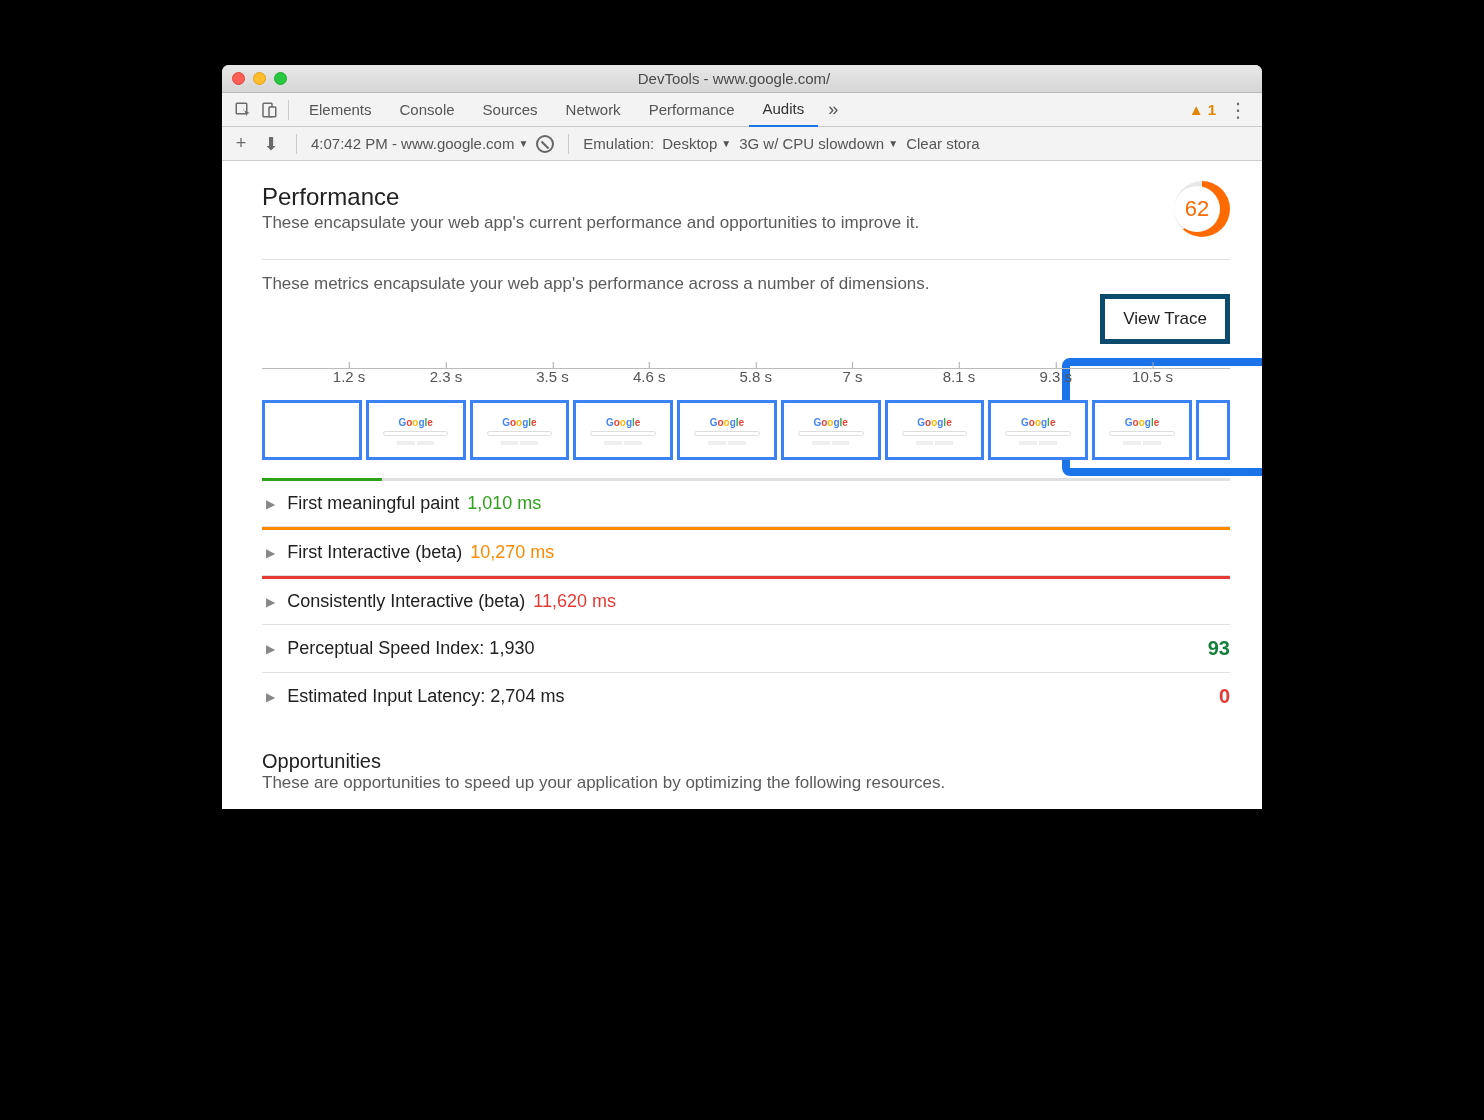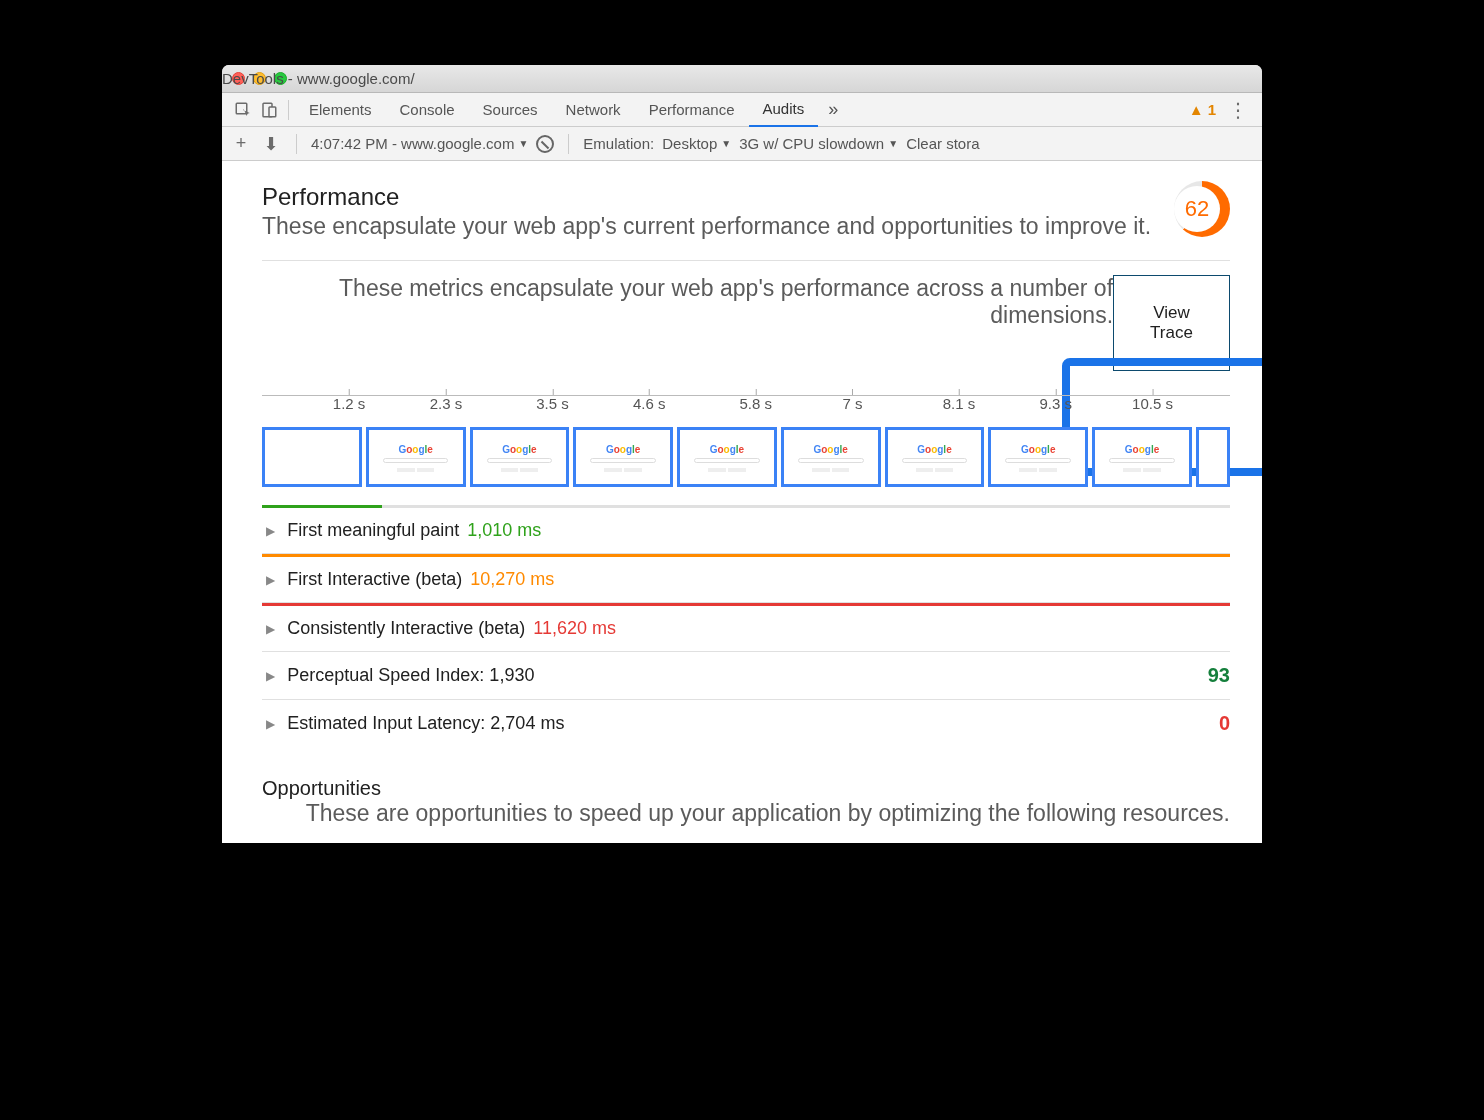--- a/index.html
+++ b/index.html
@@ -29,21 +29,21 @@
     border-bottom: 1px solid #b8b8b8;
     display: flex;
     align-items: center;
     position: relative;
   }
   .traffic-lights { display: flex; gap: 8px; padding-left: 10px; }
   .traffic-light { width: 13px; height: 13px; border-radius: 50%; }
   .tl-close { background: #ff5f57; border: 0.5px solid #e24238; }
   .tl-min   { background: #ffbd2e; border: 0.5px solid #e1a116; }
   .tl-max   { background: #28c940; border: 0.5px solid #1dad2b; }
-  .title { position: absolute; left: 0; right: 16px; text-align: left; font-size: 15px; color: #4a4a4a; }
+  .title { position: absolute; left: 0; right: 16px; text-align: center; font-size: 15px; color: #4a4a4a; }
 
   
   .tabbar {
     height: 34px;
     background: #f3f3f3;
     border-bottom: 1px solid #ccc;
     display: flex;
     align-items: center;
     padding: 0 8px;
     gap: 0;
@@ -83,43 +83,44 @@
   }
   .cancel-circle::after {
     content:""; position:absolute; left:2px; right:2px; top:50%; height:2px;
     background:#666; transform: rotate(45deg); transform-origin:center;
   }
 
   
   .content { padding: 22px 32px 16px 40px; background:#fff; position: relative; }
   .section-head { display:flex; }
   .section-title { font-size: 24px; color:#212121; margin-bottom:2px; }
-  .section-sub { font-size: 23px; color:#5b5b5b;text-align:right; }
+  .section-sub { font-size: 17px; color:#5b5b5b; }
   .score-gauge {
     width: 56px; height: 56px; border-radius: 50%;
     background: conic-gradient(#ff6b00 0 62%, #e7e7e7 62% 100%);
     display:flex; align-items:center; 
     margin-left:auto; position: relative; top:-2px;
   }
   .score-gauge-inner {
     width: 46px; height: 46px; border-radius:50%; background:#fff;
     display:flex; align-items:center; justify-content:center;
     color:#ff6b00; font-size: 22px; font-weight:400;
   }
   hr.sep { border:none; border-top:1px solid #e0e0e0; margin: 20px 0 14px; }
 
   .metrics-head { display:flex; align-items:flex-start; }
   .metrics-title { font-size: 20px; color:#212121; }
   .view-trace-btn {
     margin-left:auto;
-    padding: 27px 18px;
-    border: 1px solid #0c4a6e;
+    padding: 10px 18px;
+    border: 5px solid #0c4a6e;
     background:#fff;
     font-size: 17px;
     color:#212121;
+    margin-top:20px;
   }
   .highlight-box {
     position:absolute;
     border: 8px solid #1a73e8;
     border-radius: 8px;
     pointer-events:none;
   }
 
   
   .filmstrip-ticks { display:flex; margin-top: 24px; position:relative; height: 28px; }

